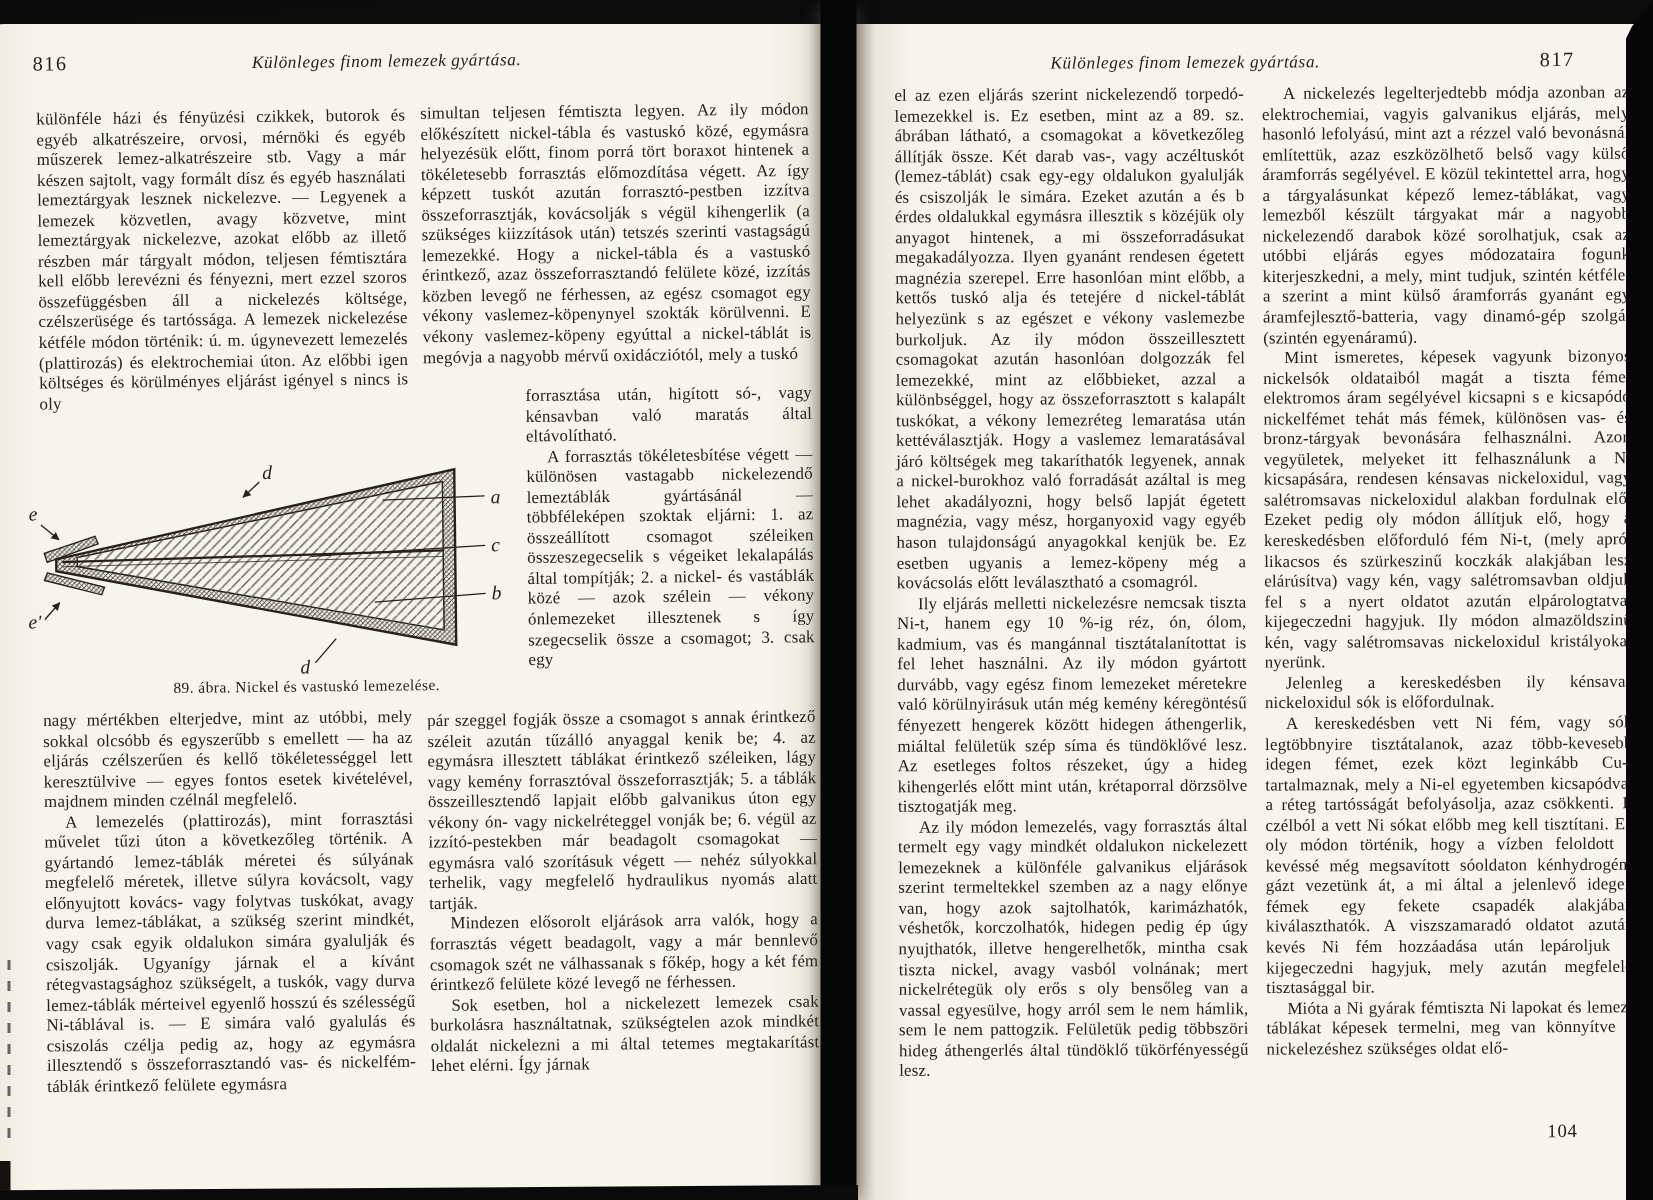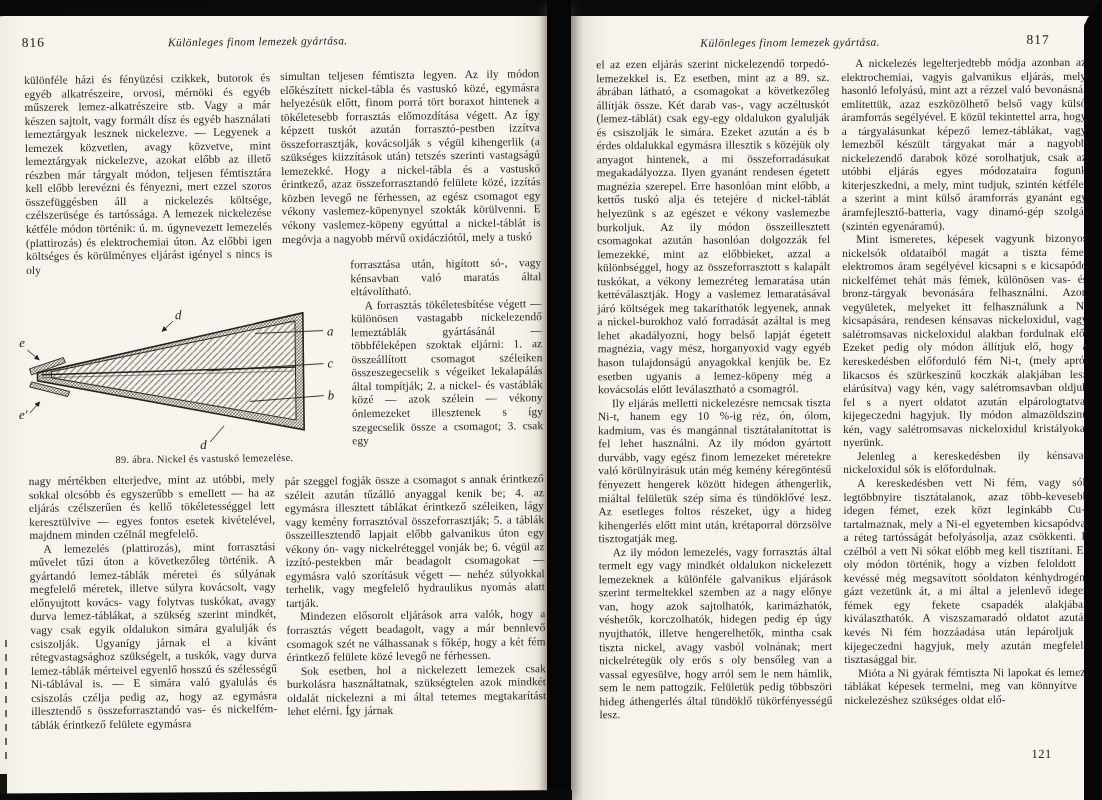--- a/index.html
+++ b/index.html
@@ -136,21 +136,21 @@
       </div>
 
       <div class="colblock" style="left:273px;top:41px;width:245px;">
         <p class="para ind">A nickelezés legelterjedtebb módja azonban az elektrochemiai, vagyis galvanikus eljárás, mely hasonló lefolyású, mint azt a rézzel való bevonásnál említettük, azaz eszközölhető belső vagy külső áramforrás segélyével. E közül tekintettel arra, hogy a tárgyalásunkat képező lemez-táblákat, vagy lemezből készült tárgyakat már a nagyobb nickelezendő darabok közé sorolhatjuk, csak az utóbbi eljárás egyes módozataira fogunk kiterjeszkedni, a mely, mint tudjuk, szintén kétféle; a szerint a mint külső áramforrás gyanánt egy áramfejlesztő-batteria, vagy dinamó-gép szolgál (szintén egyenáramú).</p>
         <p class="para ind">Mint ismeretes, képesek vagyunk bizonyos nickelsók oldataiból magát a tiszta fémet elektromos áram segélyével kicsapni s e kicsapódó nickelfémet tehát más fémek, különösen vas- és bronz-tárgyak bevonására felhasználni. Azon vegyületek, melyeket itt felhasználunk a Ni kicsapására, rendesen kénsavas nickeloxidul, vagy salétromsavas nickeloxidul alakban fordulnak elő. Ezeket pedig oly módon állítjuk elő, hogy a kereskedésben előforduló fém Ni-t, (mely apró, likacsos és szürkeszinű koczkák alakjában lesz elárúsítva) vagy kén, vagy salétromsavban oldjuk fel s a nyert oldatot azután elpárologtatva, kijegeczedni hagyjuk. Ily módon almazöldszinű kén, vagy salétromsavas nickeloxidul kristályokat nyerünk.</p>
         <p class="para ind">Jelenleg a kereskedésben ily kénsavas nickeloxidul sók is előfordulnak.</p>
         <p class="para ind">A kereskedésben vett Ni fém, vagy sók legtöbbnyire tisztátalanok, azaz több-kevesebb idegen fémet, ezek közt leginkább Cu-t tartalmaznak, mely a Ni-el egyetemben kicsapódva, a réteg tartósságát befolyásolja, azaz csökkenti. E czélból a vett Ni sókat előbb meg kell tisztítani. Ez oly módon történik, hogy a vízben feloldott s kevéssé még megsavított sóoldaton kénhydrogén-gázt vezetünk át, a mi által a jelenlevő idegen fémek egy fekete csapadék alakjában kiválaszthatók. A viszszamaradó oldatot azután kevés Ni fém hozzáadása után lepároljuk s kijegeczedni hagyjuk, mely azután megfelelő tisztasággal bir.</p>
         <p class="para ind">Mióta a Ni gyárak fémtiszta Ni lapokat és lemez-táblákat képesek termelni, meg van könnyítve a nickelezéshez szükséges oldat elő-</p>
       </div>
 
-      <div class="sig" style="left:440px;top:732px;width:60px;">121</div>
+      <div class="sig" style="left:440px;top:732px;width:60px;">104</div>
 
     </div>
   </div>
 
   <div class="edge-topleft"></div>
   <div class="gutter"></div>
   <div class="edge-right"></div>
   <div class="edge-bottom"></div>
   <div class="notch-bl"></div>
   <div class="dash-art"></div>

